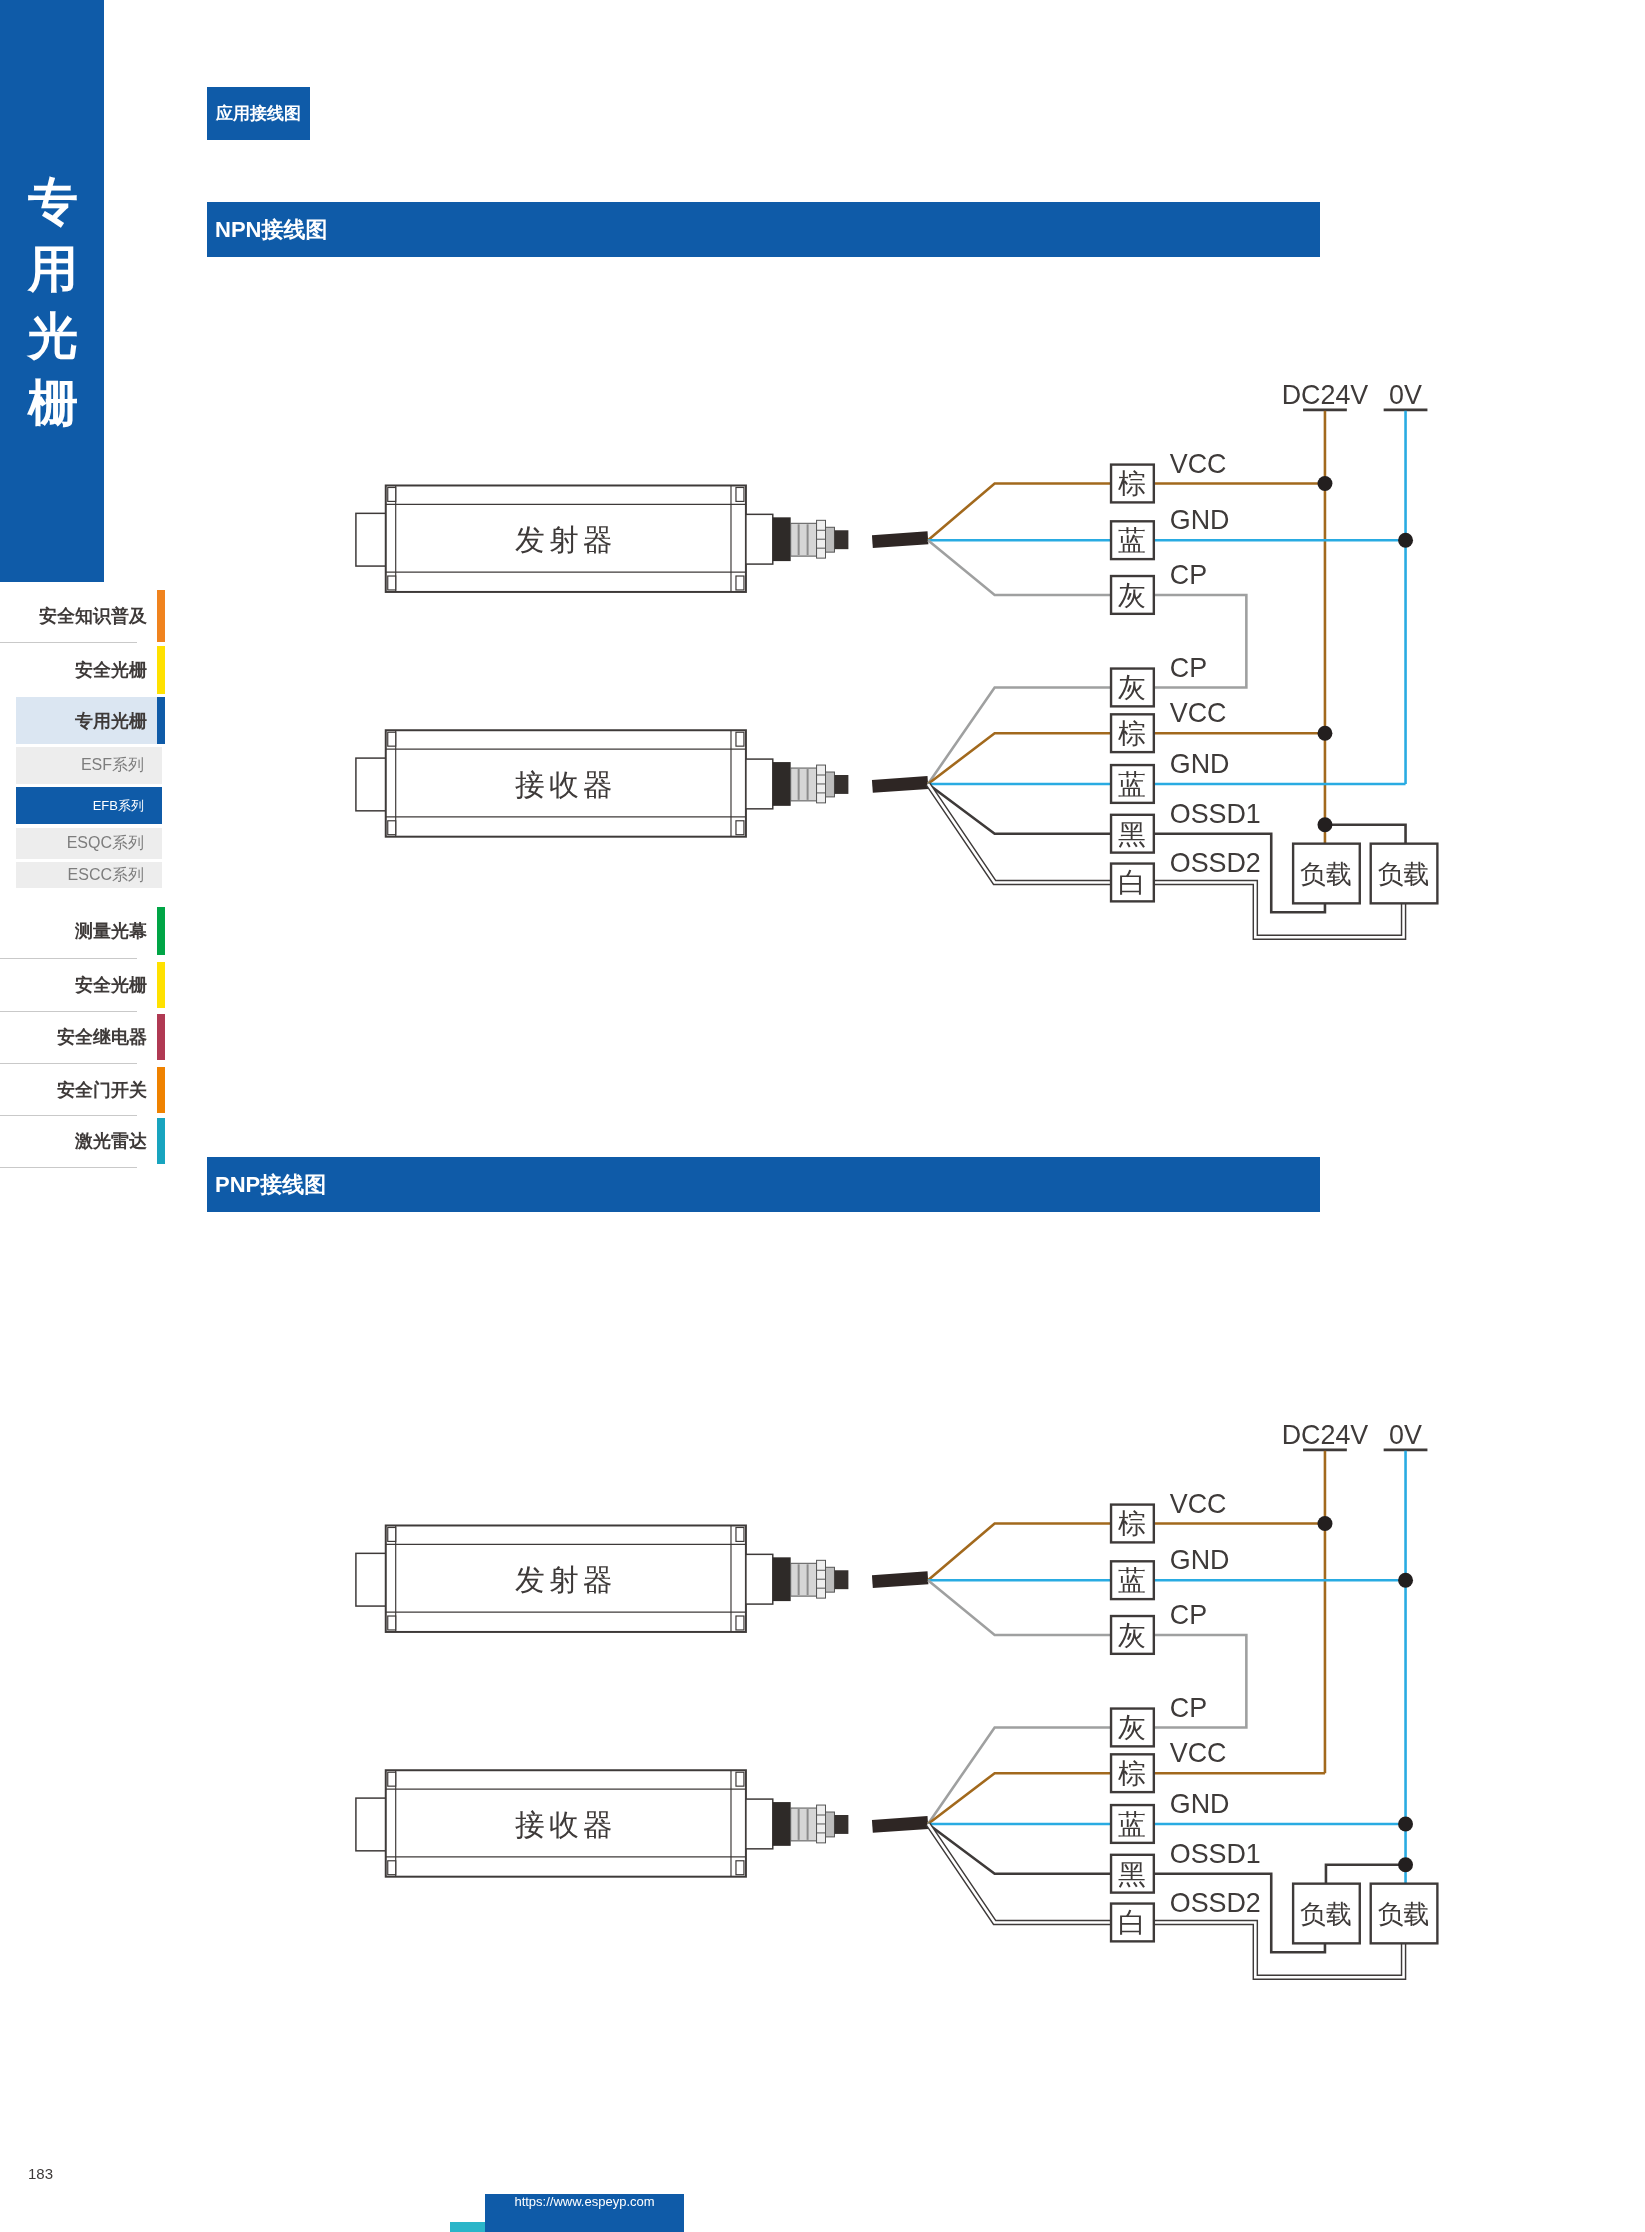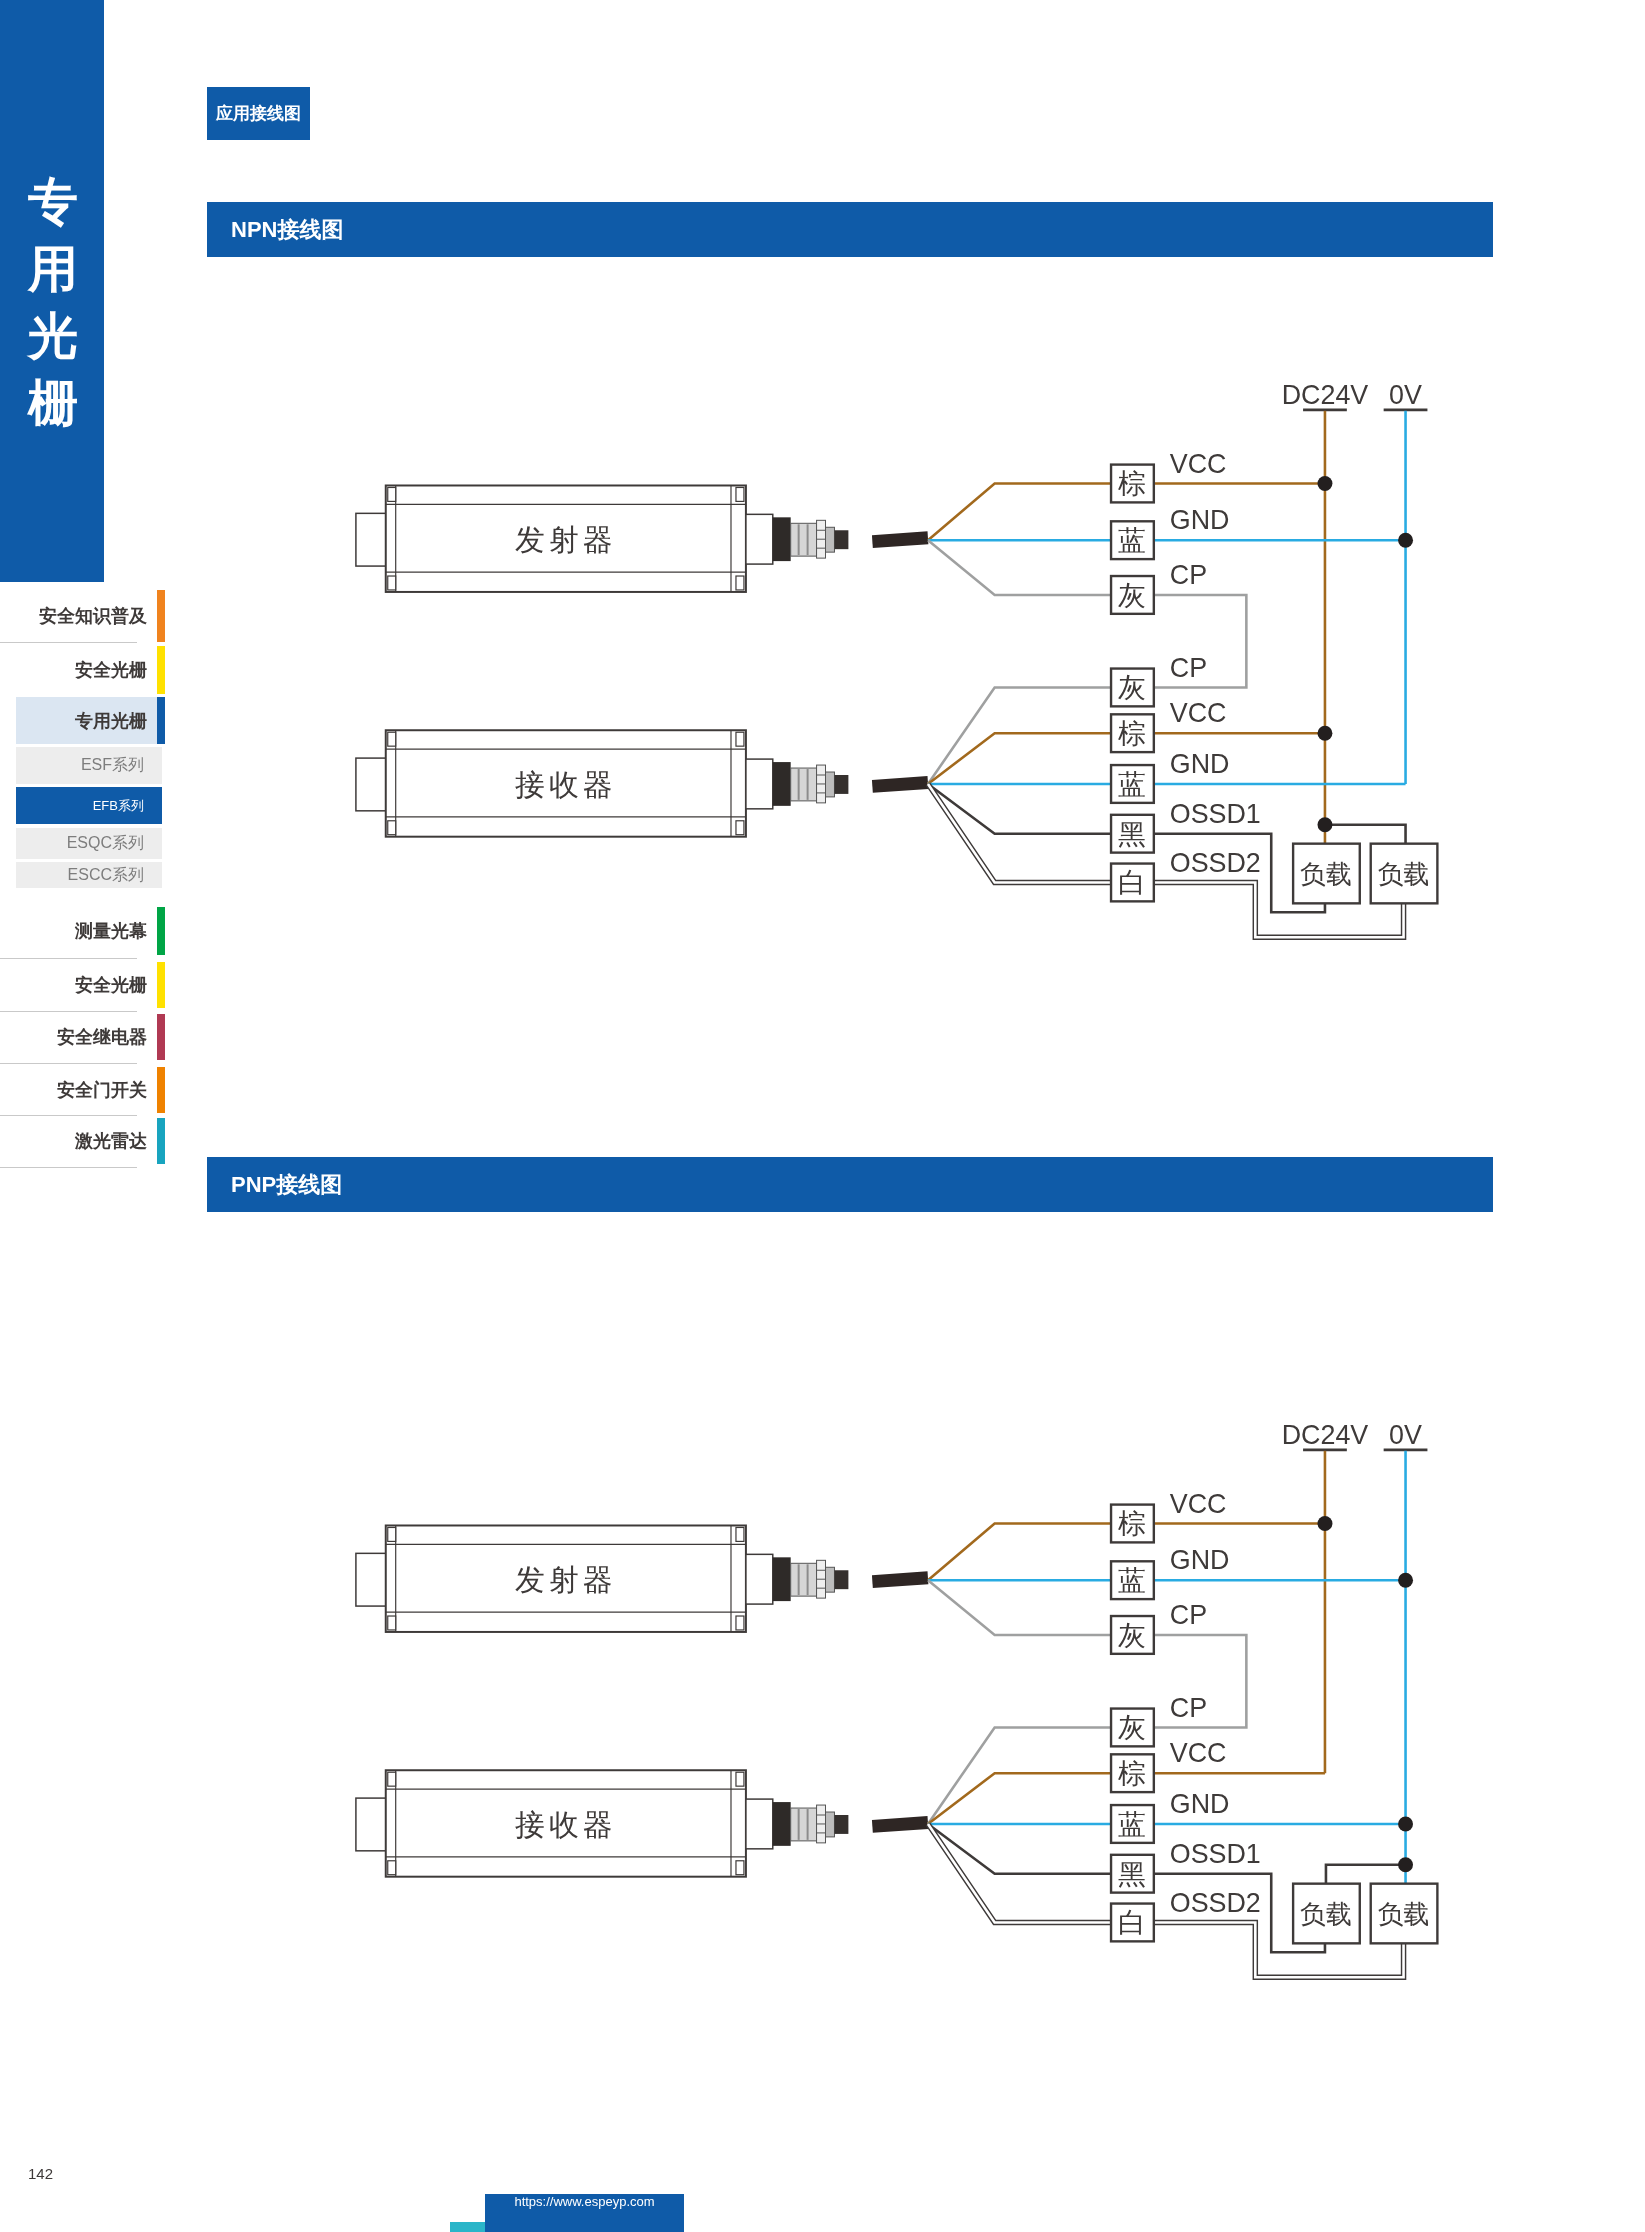--- a/index.html
+++ b/index.html
@@ -15,22 +15,22 @@
   .nav-item .nav-label{margin-right:18px;white-space:nowrap;}
   .nav-main{width:149px;font-size:18px;font-weight:bold;color:#3e3a39;}
   .nav-main-active{width:149px;font-size:18px;font-weight:bold;color:#3e3a39;background:#dbe6f2;}
   .nav-sub{width:146px;font-size:16px;color:#7d7d7d;background:#ededed;}
   .nav-sub-active{width:146px;font-size:13px;color:#ffffff;background:#0f5ba8;}
   .accent{position:absolute;right:0;top:0;bottom:0;width:8px;}
   .nav-divider{position:absolute;left:0;width:137px;height:1px;background:#c9c9c9;}
   
   .badge{position:absolute;left:207px;top:87px;width:103px;height:53px;background:#0f5ba8;
     color:#fff;font-size:17px;font-weight:bold;display:flex;align-items:center;justify-content:center;}
-  .section-bar{position:absolute;left:207px;width:1286px;height:55px;background:#0f5ba8;
-    color:#fff;font-size:22px;font-weight:bold;display:flex;align-items:center;padding-left:24px;box-sizing:border-box;}
+  .section-bar{position:absolute;left:207px;width:1113px;height:55px;background:#0f5ba8;
+    color:#fff;font-size:22px;font-weight:bold;display:flex;align-items:center;padding-left:8px;box-sizing:border-box;}
   .bar-npn{top:202px;}
   .bar-pnp{top:1157px;}
   
   .diagram{position:absolute;left:338px;width:1174px;height:622px;}
   .diag-npn{top:368px;}
   .diag-pnp{top:1408px;}
   
   .page-num{position:absolute;left:28px;top:2165px;font-size:15px;color:#3e3a39;}
   .footer-teal{position:absolute;left:450px;top:2222px;width:118px;height:11px;background:#2ab5c9;}
   .footer-bar{position:absolute;left:485px;top:2194px;width:199px;height:39px;background:#0f5ba8;
@@ -315,18 +315,18 @@
   <text x="1411" y="888" text-anchor="middle" font-size="26" fill="#3e3a39">负载</text>
 
   <g fill="#231f1f">
     <circle cx="1332" cy="486" r="7.5"></circle>
     <circle cx="1413" cy="543" r="7.5"></circle>
     <circle cx="1413" cy="788" r="7.5"></circle>
     <circle cx="1413" cy="829" r="7.5"></circle>
   </g>
 </svg>
 
-<div class="page-num">142</div>
+<div class="page-num">183</div>
 <div class="footer-teal"></div>
 <div class="footer-bar">
   <span>https://www.espeyp.com</span>
 </div>
 
 
 </body></html>

